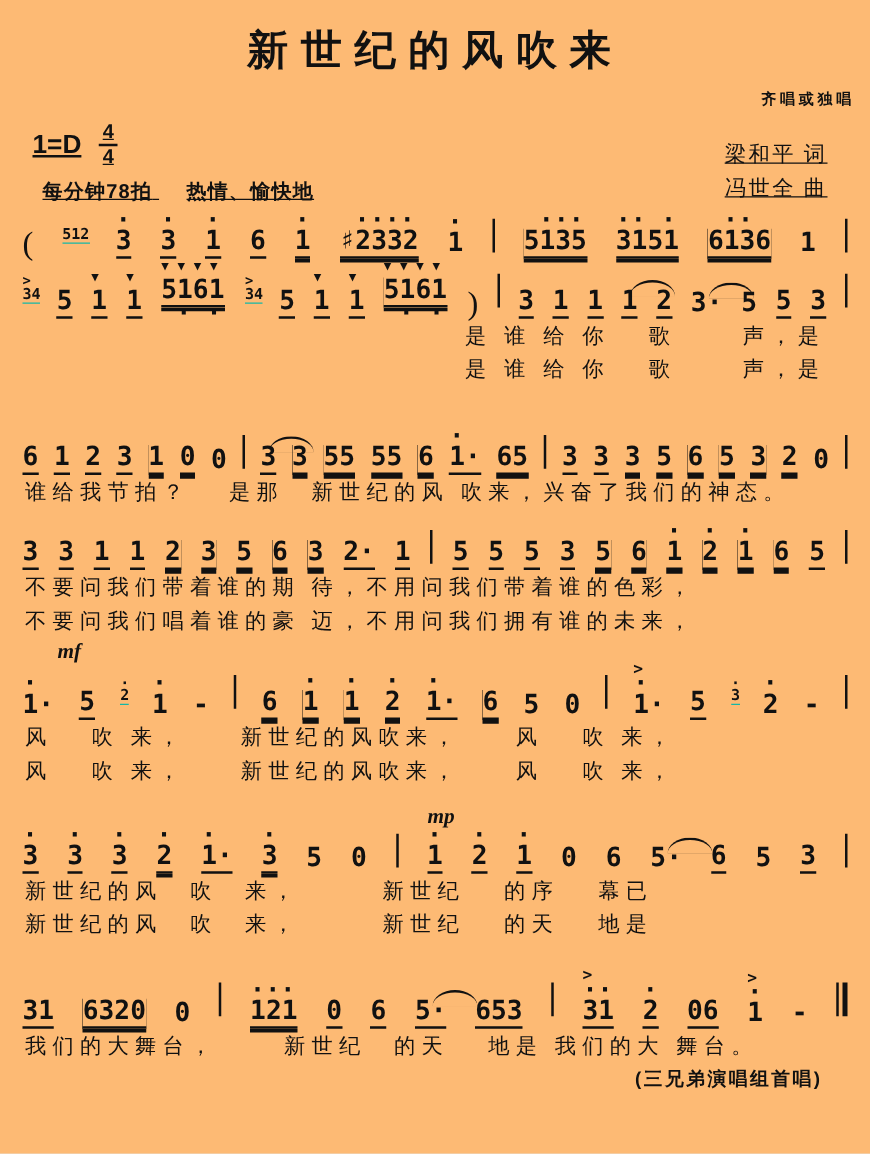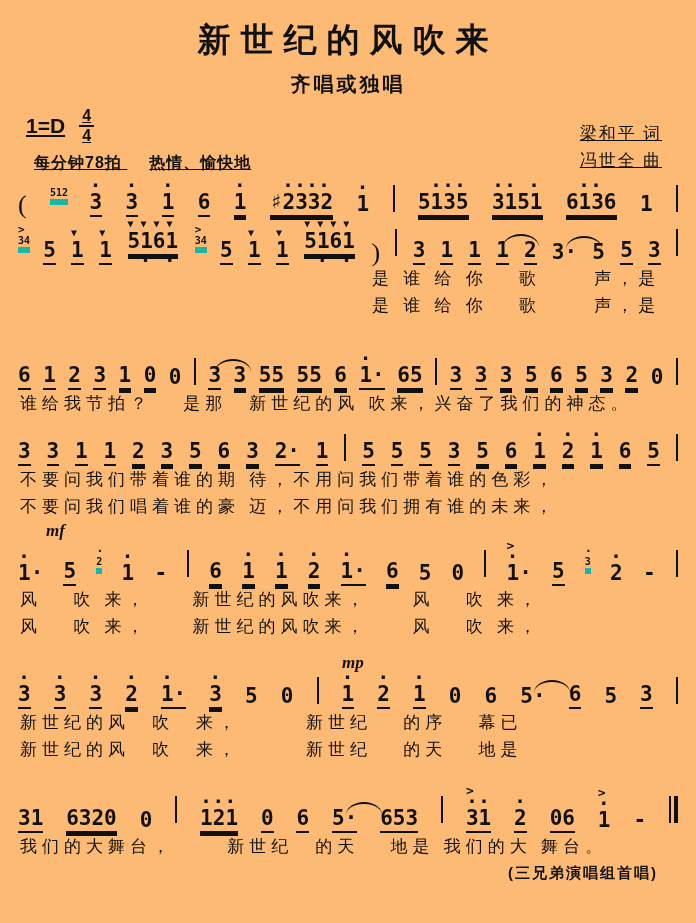--- a/index.html
+++ b/index.html
@@ -17,22 +17,22 @@
   
   #title{
     text-align:center;
     font-size:33px;
     font-weight:bold;
     letter-spacing:10px;
     margin-top:8px;
     font-family:"Liberation Serif", serif;
   }
   #subtitle{
-    text-align:center;
-    font-size:20px;
+    text-align:right;
+    font-size:12px;
     font-weight:bold;
     letter-spacing:3px;
     margin-top:8px;
   }
   #meta{
     display:flex;
     justify-content:space-between;
     align-items:flex-end;
     margin-top:10px;
     text-decoration:underline;
@@ -121,21 +121,21 @@
     white-space:pre;
   }
   .arcmark{
     position:absolute;
     top:-4px;left:55%;
     width:36px;height:11px;
     border-top:2px solid #111;
     border-radius:50% 50% 0 0 / 100% 100% 0 0;
   }
   .graceTok{transform:translateY(-12px);margin-right:-2px;}
-  .graceTok .num{font-size:10px;line-height:13px;border-bottom:6px solid #14b8a6;text-align:right;}
+  .graceTok .num{font-size:12px;line-height:13px;border-bottom:1px solid #14b8a6;text-align:right;}
   .graceTok .abrow{font-size:12px;line-height:8px;height:8px;}
   .graceTok .abrow.accrow{font-size:11px;}
   .paren .num{font-family:"Liberation Serif", serif;font-size:26px;font-weight:normal;}
   .bartok{display:flex;align-items:flex-end;gap:3px;align-self:center;}
   .bartok .b1{width:2px;height:27px;background:#111;display:inline-block;}
   .bartok .b2{width:4px;height:27px;background:#111;display:inline-block;}
   .lyric{
     font-size:17px;
     letter-spacing:5px;
     line-height:27px;

